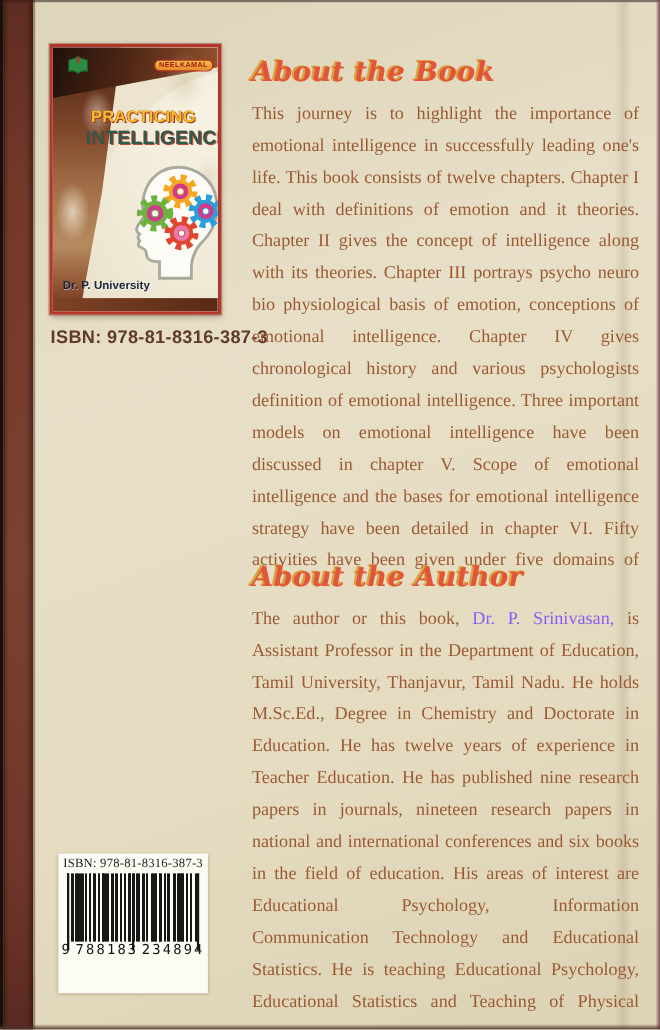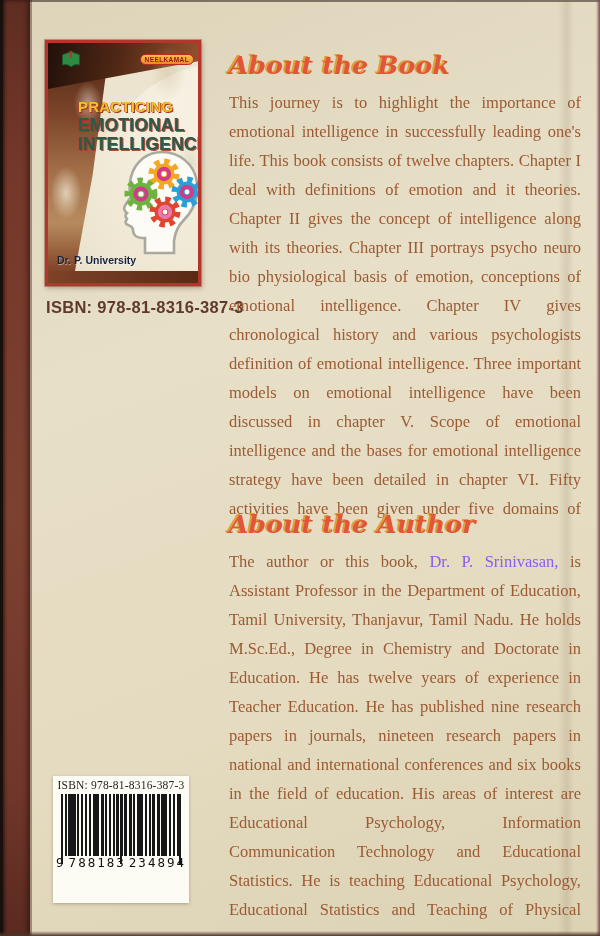--- a/index.html
+++ b/index.html
@@ -41,21 +41,21 @@
   .cov-blotch{position:absolute;top:0;left:0;width:100%;height:100%;pointer-events:none;
     background:
       radial-gradient(ellipse 26px 40px at 120px 30px,rgba(195,180,140,.35),rgba(195,180,140,0) 70%),
       radial-gradient(ellipse 20px 34px at 142px 120px,rgba(195,180,140,.28),rgba(195,180,140,0) 70%);}
   .cov-bottom-strip{position:absolute;bottom:0;left:0;width:100%;height:12px;
     background:linear-gradient(90deg,#7e4226,#5a2a16);}
   .cov-badge{position:absolute;top:11px;right:4px;padding:1px 4px;border:1px solid #b92d1e;
     border-radius:7px;background:linear-gradient(180deg,#f7c24a,#e8892b);
     font:700 6.5px "Liberation Sans",sans-serif;color:#9c1410;letter-spacing:.4px;}
   .cov-logo{position:absolute;top:6px;left:12px;width:22px;height:20px;}
-  .cov-titles{position:absolute;top:56px;left:30px;right:6px;text-align:left;
+  .cov-titles{position:absolute;top:56px;left:30px;right:20px;text-align:right;
     font-family:"Liberation Sans",sans-serif;font-weight:800;line-height:1.12;}
   .cov-t1{font-size:15px;color:#f2c12e;letter-spacing:.2px;
     text-shadow:1px 1px 0 #a33018,-0.5px -0.5px 0 #c23b20;}
   .cov-t2{font-size:17.5px;color:#2c5a4c;letter-spacing:.2px;
     text-shadow:1px 1px 0 rgba(170,50,28,.85),-0.5px -0.5px 0 rgba(170,50,28,.6);}
   .cov-head{position:absolute;left:68px;top:106px;width:86px;height:106px;}
   .cov-author{position:absolute;left:9px;bottom:17px;
     font:700 10.5px "Liberation Sans",sans-serif;color:#17243f;
     text-shadow:.5px .5px 0 rgba(255,255,255,.45);}
 
@@ -110,21 +110,20 @@
 
   <svg class="cov-logo" viewBox="0 0 22 20">
     <path d="M11 2 C8.5 4.5 4 4.8 2.5 5.8 L2.5 16 C5.5 15 9 15.8 11 18 C13 15.8 16.5 15 19.5 16 L19.5 5.8 C18 4.8 13.5 4.5 11 2 Z" fill="#2e8b44" stroke="#1c5a2a" stroke-width="1"></path>
     <path d="M10 2.5 L12 2.5 L12 9 L11 7.6 L10 9 Z" fill="#c53026"></path>
   </svg>
 
   <div class="cov-badge">NEELKAMAL</div>
 
   <div class="cov-titles">
     <div class="cov-t1">PRACTICING</div>
-    <div class="cov-t2">EMOTIONAL</div>
     <div class="cov-t2">INTELLIGENCE</div>
   </div>
 
   <svg class="cov-head" viewBox="0 0 86 106">
     <path d="M46 3 C63 3 79 15 81 34 C83 50 77 62 67 72 C61 78 59 84 58 92 L58 104 L29 104 L29 89 C21 89 17 87 17 81 C17 78 15 77 12 76 C9 75 9 73 11 70 C9 67 9 66 11 64 C8 62 7 59 10 55 L15 48 C13 42 13 36 15 28 C19 12 32 3 46 3 Z" fill="#fcfbf5" stroke="#a9a99e" stroke-width="2.6"></path>
 
     <g>
       <circle cx="48" cy="25" r="12" fill="none" stroke="#f5a623" stroke-width="7" stroke-dasharray="5 4.4"></circle>
       <circle cx="48" cy="25" r="10.5" fill="#f5a623"></circle>
       <circle cx="48" cy="25" r="5.2" fill="none" stroke="#d23a8c" stroke-width="4"></circle>

